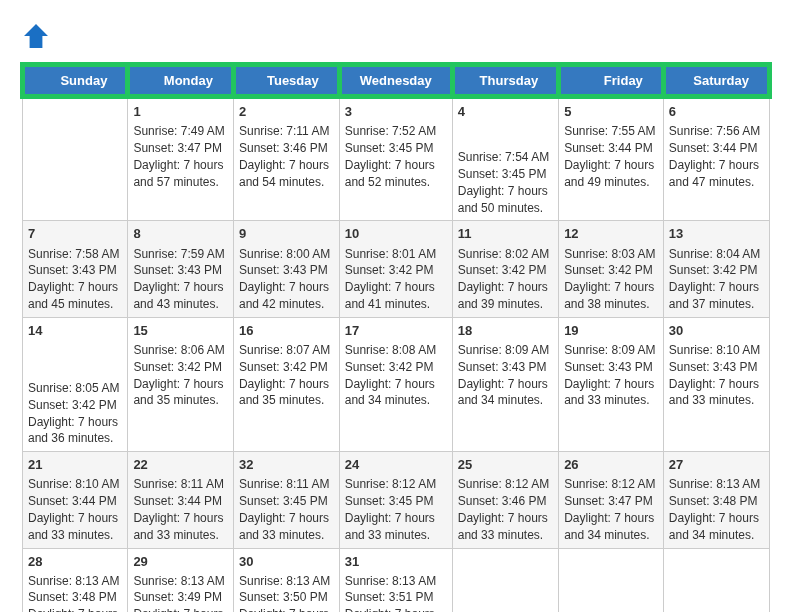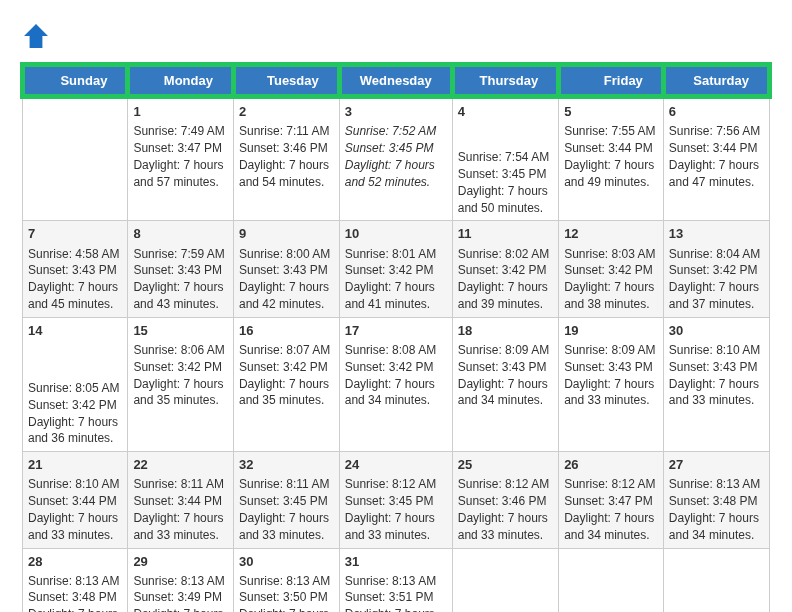--- a/index.html
+++ b/index.html
@@ -132,21 +132,21 @@
         </td>
         <td>
           <span class="day-num">2</span>
           <div class="day-info" style="white-space: pre-line;">Sunrise: 7:11 AM
 Sunset: 3:46 PM
 Daylight: 7 hours
 and 54 minutes.</div>
         </td>
         <td>
           <span class="day-num">3</span>
-          <div class="day-info" style="white-space: pre-line; font-style: italic;">Sunrise: 7:52 AM
+          <div class="day-info" style="white-space: pre-line;">Sunrise: 7:52 AM
 Sunset: 3:45 PM
 Daylight: 7 hours
 and 52 minutes.</div>
         </td>
         <td>
           <span class="day-num">4</span>
           <div class="day-info" style="white-space: pre-line; margin-top: 28px;">Sunrise: 7:54 AM
 Sunset: 3:45 PM
 Daylight: 7 hours
 and 50 minutes.</div>
@@ -162,21 +162,21 @@
           <span class="day-num">6</span>
           <div class="day-info" style="white-space: pre-line;">Sunrise: 7:56 AM
 Sunset: 3:44 PM
 Daylight: 7 hours
 and 47 minutes.</div>
         </td>
       </tr>
       <tr>
         <td>
           <span class="day-num">7</span>
-          <div class="day-info" style="white-space: pre-line;">Sunrise: 4:58 AM
+          <div class="day-info" style="white-space: pre-line;">Sunrise: 7:58 AM
 Sunset: 3:43 PM
 Daylight: 7 hours
 and 45 minutes.</div>
         </td>
         <td>
           <span class="day-num">8</span>
           <div class="day-info" style="white-space: pre-line;">Sunrise: 7:59 AM
 Sunset: 3:43 PM
 Daylight: 7 hours
 and 43 minutes.</div>

